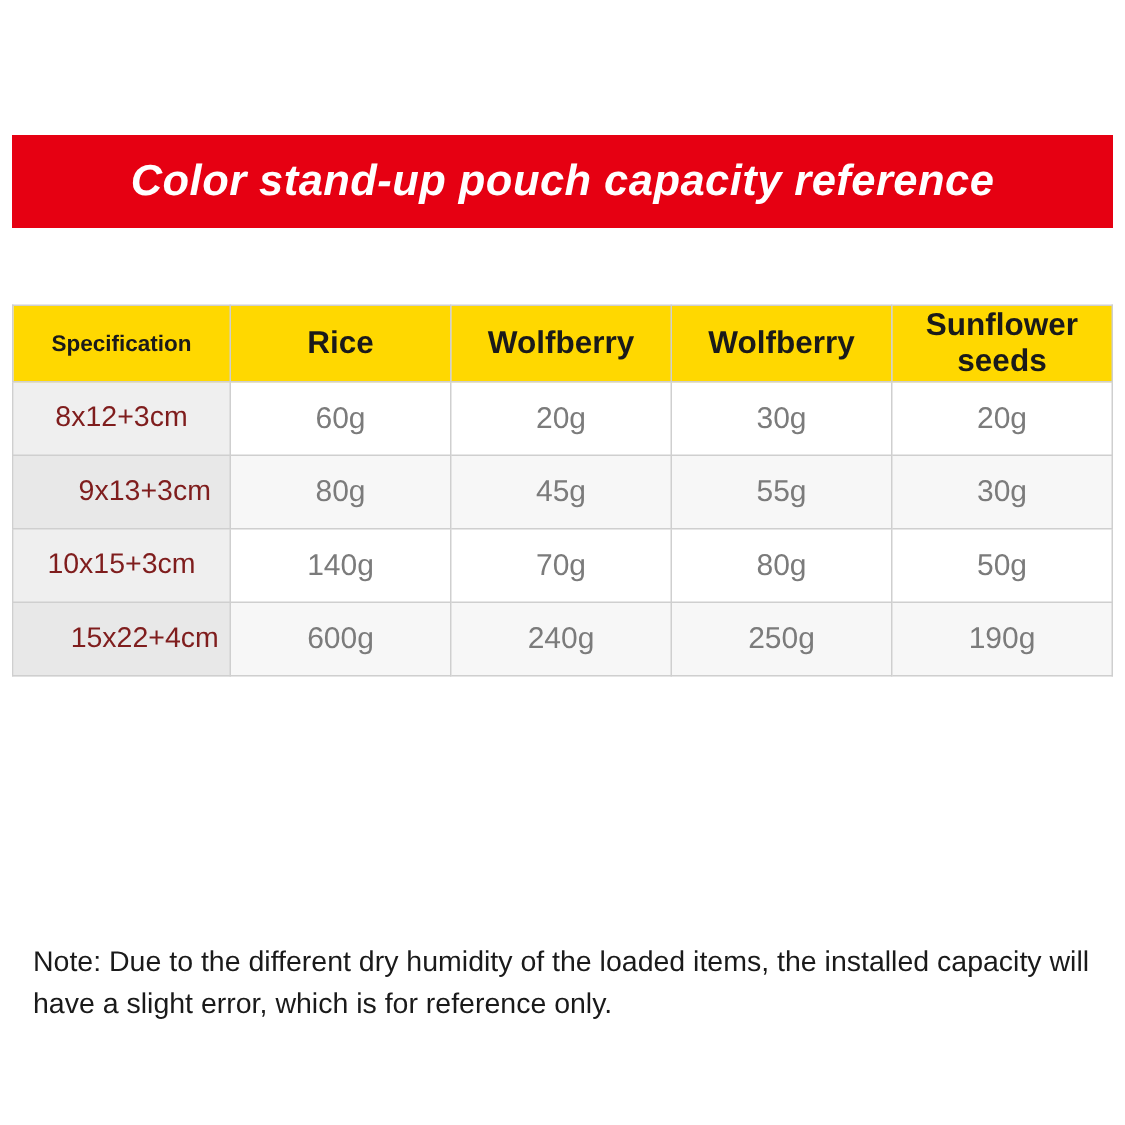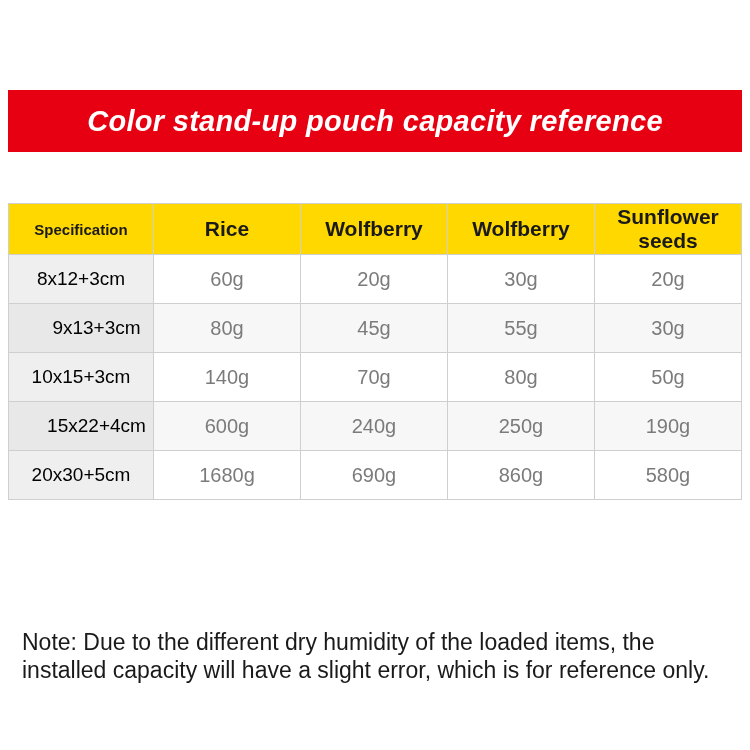--- a/index.html
+++ b/index.html
@@ -68,42 +68,42 @@
   }
   thead th.item-head {
     font-size: 21px;
   }
   tbody td {
     height: 46px;
     color: #7b7b7b;
     font-size: 20px;
   }
   tbody td.spec-cell {
-    color: #000000;
+    color: #7f1d1d;
     font-size: 19px;
     background: #efefef;
     width: 142px;
   }
   tbody tr td.value-cell {
     background: #ffffff;
   }
   tbody tr.alt td.value-cell {
     background: #f7f7f7;
   }
   tbody tr.alt td.spec-cell {
     background: #e8e8e8;
     padding-left: 32px;
   }
   .note {
     position: absolute;
     left: 22px;
     top: 628px;
     width: 706px;
     color: #1a1a1a;
-    font-size: 23px;
+    font-size: 19px;
     line-height: 28px;
   }
 </style>
 </head>
 <body>
 
 <div class="page">
 
   <div class="banner">
     <div class="banner-title">Color stand-up pouch capacity reference</div>
@@ -142,26 +142,19 @@
           <td class="value-cell">80g</td>
           <td class="value-cell">50g</td>
         </tr>
         <tr class="alt">
           <td class="spec-cell">15x22+4cm</td>
           <td class="value-cell">600g</td>
           <td class="value-cell">240g</td>
           <td class="value-cell">250g</td>
           <td class="value-cell">190g</td>
         </tr>
-        <tr>
-          <td class="spec-cell">20x30+5cm</td>
-          <td class="value-cell">1680g</td>
-          <td class="value-cell">690g</td>
-          <td class="value-cell">860g</td>
-          <td class="value-cell">580g</td>
-        </tr>
       </tbody>
     </table>
   </div>
 
   <div class="note">Note: Due to the different dry humidity of the loaded items, the installed capacity will have a slight error, which is for reference only.</div>
 
 </div>
 
 </body></html>

